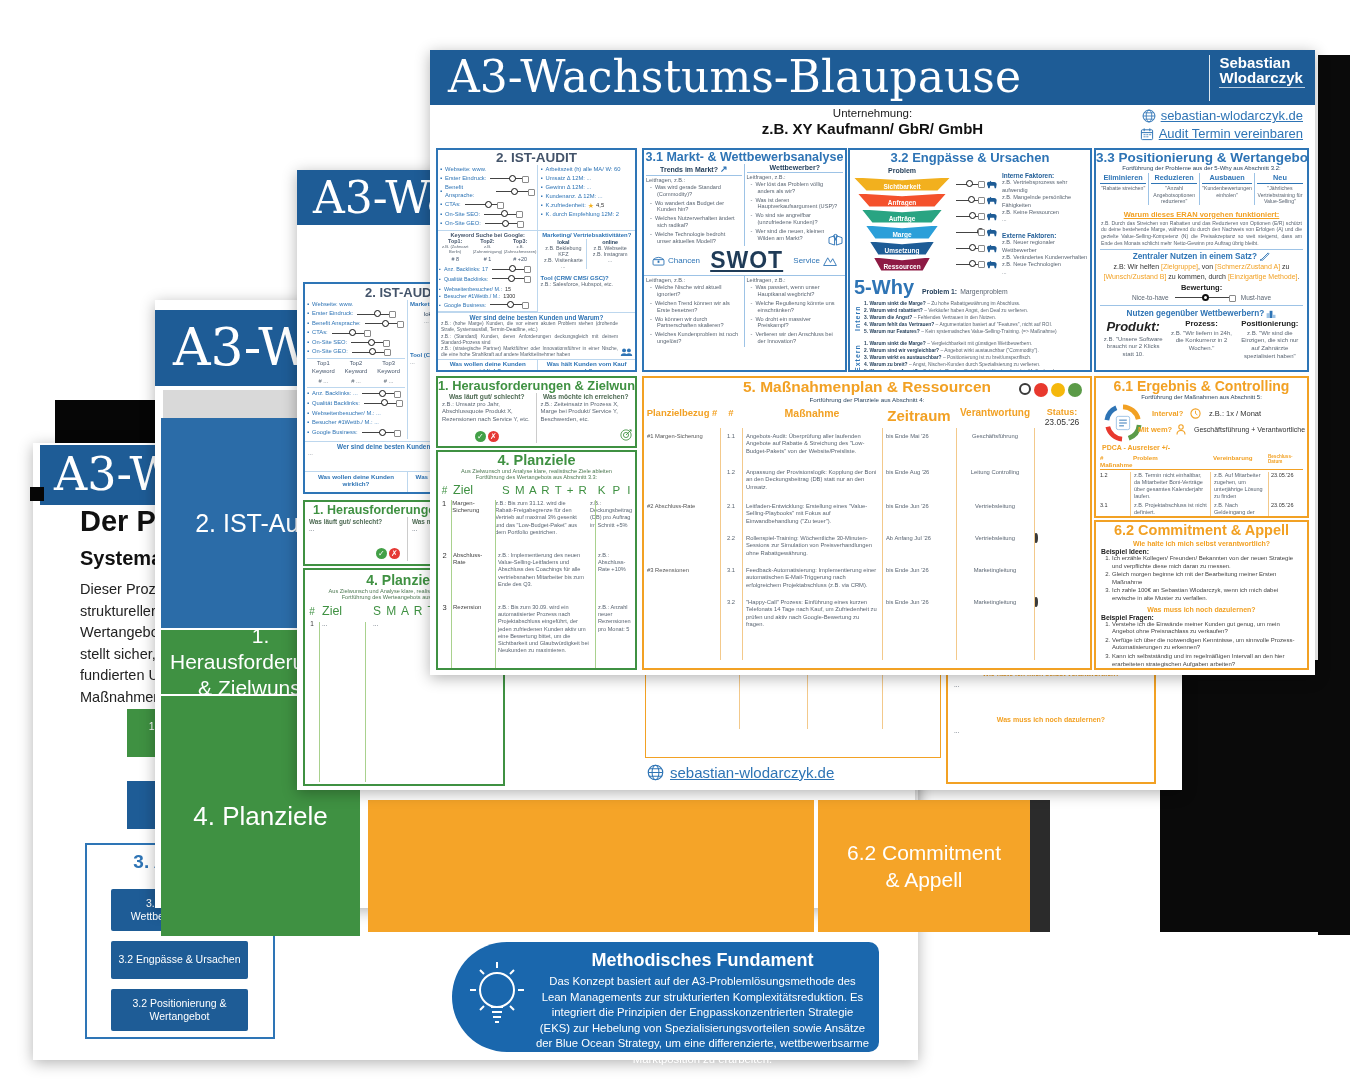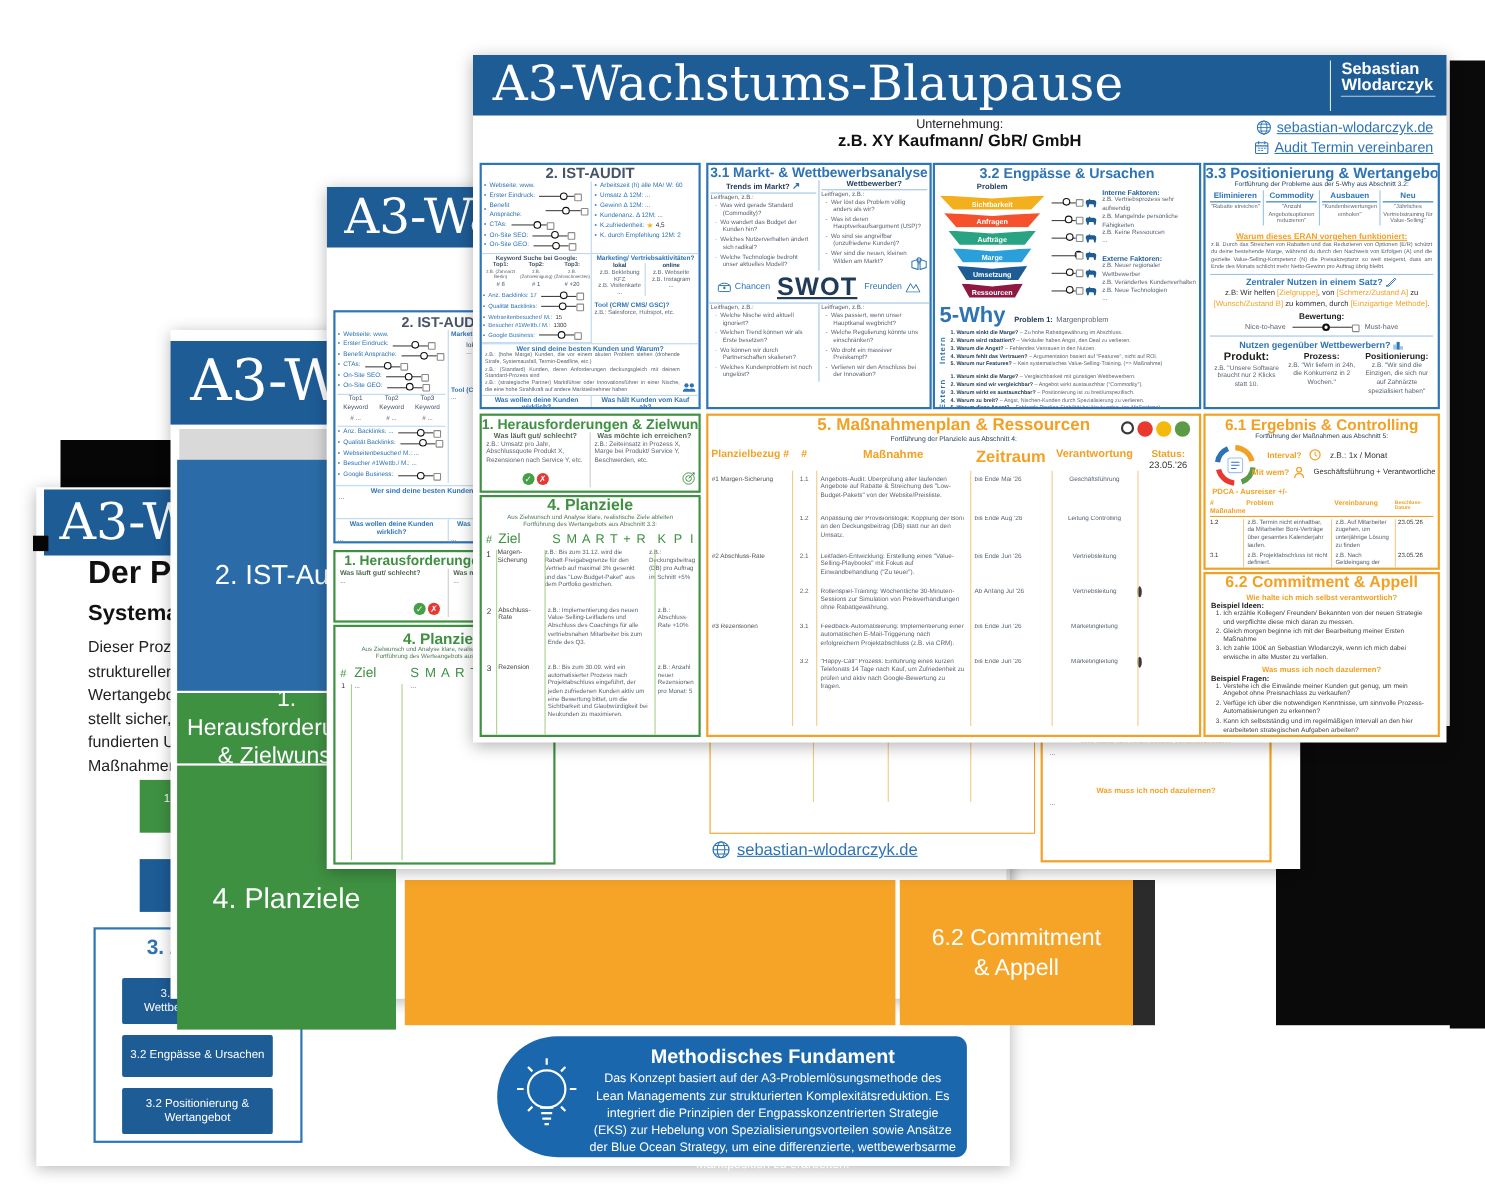--- a/index.html
+++ b/index.html
@@ -537,21 +537,21 @@
         <span style="display:flex;align-items:center;">
           <svg class="ic" width="13" height="10" viewBox="0 0 14 11">
               <rect x="1" y="4" width="12" height="6" rx="1" fill="none" stroke="#2E74B5" stroke-width="1"></rect>
               <path d="M1 4 Q7 -1 13 4" fill="none" stroke="#2E74B5" stroke-width="1"></path>
               <rect x="6" y="5" width="2" height="2.5" fill="#2E74B5"></rect>
             </svg>
           <span class="c-blue" style="font-size:8px;margin-left:3px;">Chancen</span>
         </span>
         <span class="b c-dark" style="font-size:23px;text-decoration:underline;letter-spacing:1px;">SWOT</span>
         <span style="display:flex;align-items:center;">
-          <span class="c-blue" style="font-size:8px;margin-right:3px;">Freunden</span>
+          <span class="c-blue" style="font-size:8px;margin-right:3px;">Service</span>
           <svg class="ic" width="14" height="10" viewBox="0 0 15 11">
               <path d="M0.5 10.5 L5 2 L8 7 L10.5 3 L14.5 10.5 Z" fill="none" stroke="#2E74B5" stroke-width="1"></path>
             </svg>
         </span>
       </div>
       <div style="display:flex;border-top:1px solid #9DC3E6;">
         <div style="width:50%;border-right:1px solid #9DC3E6;padding:0 2px;">
           <div class="c-gray" style="font-size:5.6px;margin-top:1px;">Leitfragen, z.B.:</div>
           <ul class="dash c-gray" style="font-size:5.6px;line-height:6.8px;">
             <li>Welche Nische wird aktuell ignoriert?</li>
@@ -686,21 +686,21 @@
 
     <div class="box" style="left:664px;top:98px;width:215px;height:224px;">
       <div class="sh c-blue" style="font-size:13.5px;">3.3 Positionierung &amp; Wertangebot</div>
       <div class="tc c-dark" style="font-size:6px;">Fortführung der Probleme aus der 5-Why aus Abschnitt 3.2:</div>
       <div style="display:flex;margin-top:2px;padding:0 2px;">
         <div class="erancol">
             <div class="eranh">Eliminieren</div>
             <div class="eranv">"Rabatte streichen"</div>
           </div>
         <div class="erancol">
-            <div class="eranh">Commodity</div>
+            <div class="eranh">Reduzieren</div>
             <div class="eranv">"Anzahl Angebotsoptionen reduzieren"</div>
           </div>
         <div class="erancol">
             <div class="eranh">Ausbauen</div>
             <div class="eranv">"Kundenbewertungen einholen"</div>
           </div>
         <div class="erancol">
             <div class="eranh">Neu</div>
             <div class="eranv">"Jährliches Vertriebstraining für Value-Selling"</div>
           </div>
@@ -729,21 +729,21 @@
       <div class="tc b c-blue" style="font-size:8.2px;">
         <span>Nutzen gegenüber Wettbewerbern?</span>
         <svg class="ic" width="10" height="8" viewBox="0 0 12 10">
             <rect x="0.5" y="4" width="3.5" height="6" fill="#9DC3E6"></rect>
             <rect x="4.3" y="1" width="3.5" height="9" fill="#2E74B5"></rect>
             <rect x="8.1" y="6" width="3.5" height="4" fill="#9DC3E6"></rect>
           </svg>
       </div>
       <div style="display:flex;padding:1px 3px;">
         <div style="flex:1;padding:0 3px;">
-            <div class="tc b" style="font-size:10px;color:#222;">Produkt:</div>
+            <div class="tc b" style="font-size:13px;color:#222;font-style:italic;">Produkt:</div>
             <div class="tc c-gray" style="font-size:6px;line-height:7.8px;margin-top:2px;">z.B. "Unsere Software braucht nur 2 Klicks statt 10.</div>
           </div>
         <div style="flex:1;padding:0 3px;">
             <div class="tc b" style="font-size:7.8px;color:#222;">Prozess:</div>
             <div class="tc c-gray" style="font-size:6px;line-height:7.8px;margin-top:2px;">z.B. "Wir liefern in 24h, die Konkurrenz in 2 Wochen."</div>
           </div>
         <div style="flex:1;padding:0 3px;">
             <div class="tc b" style="font-size:7.8px;color:#222;">Positionierung:</div>
             <div class="tc c-gray" style="font-size:6px;line-height:7.8px;margin-top:2px;">z.B. "Wir sind die Einzigen, die sich nur auf Zahnärzte spezialisiert haben"</div>
           </div>

